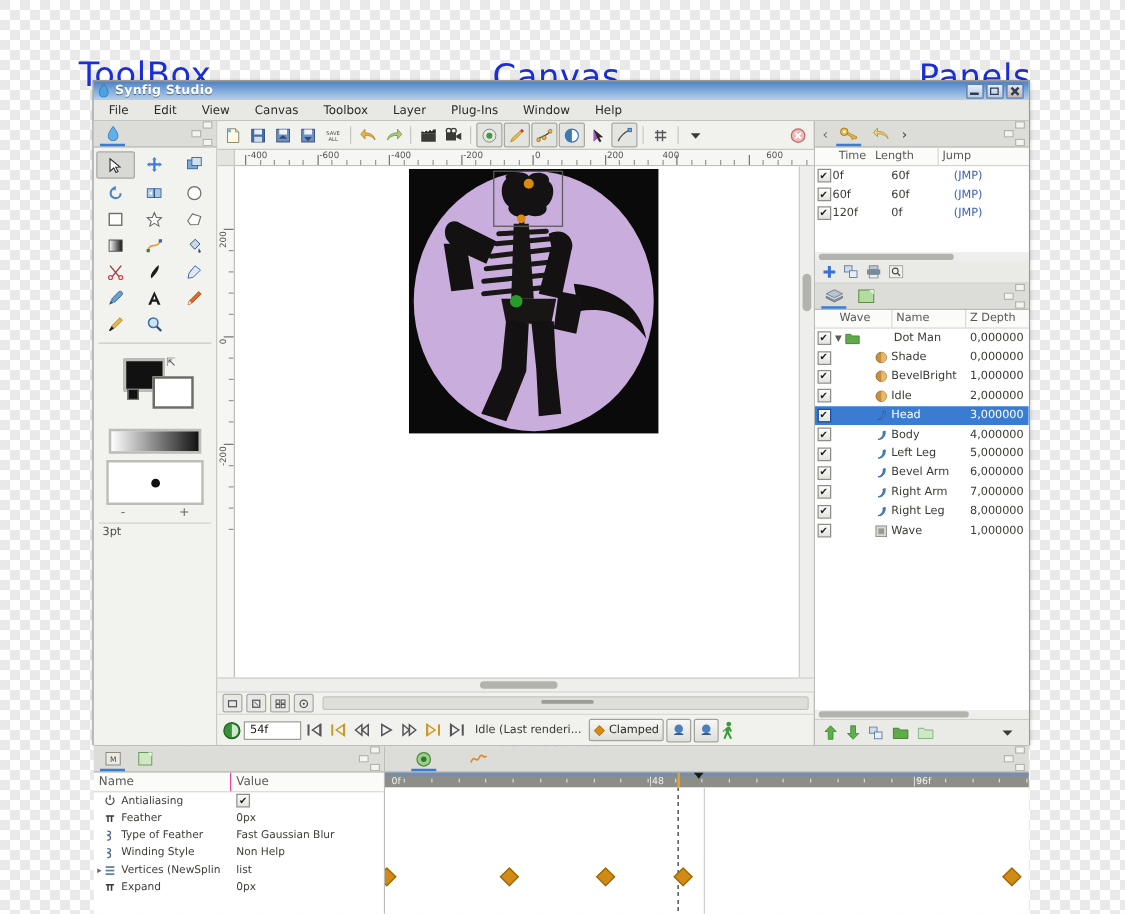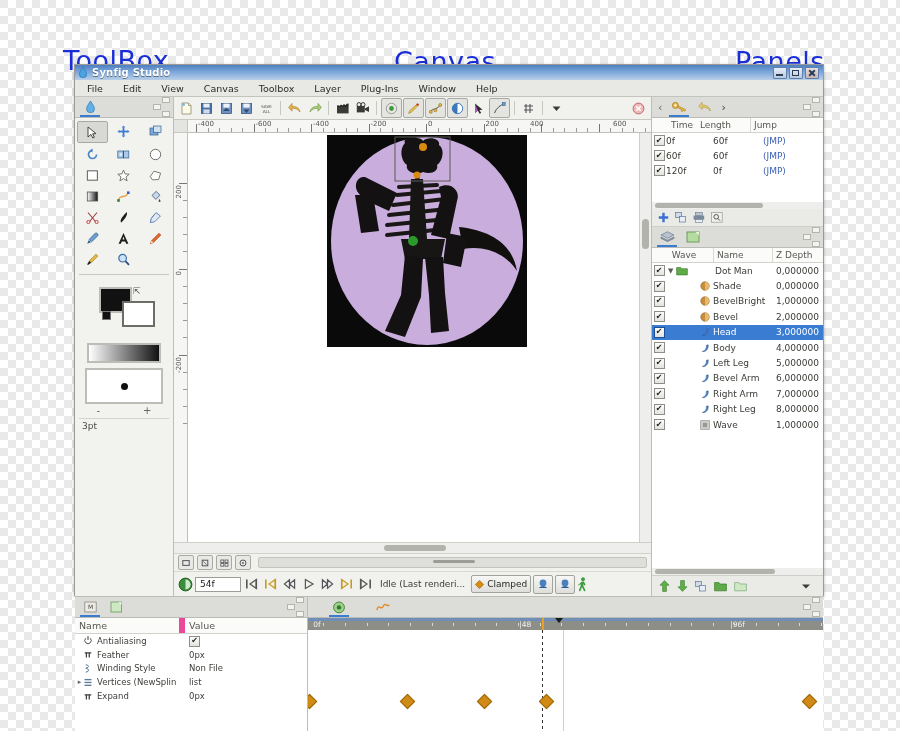--- a/index.html
+++ b/index.html
@@ -893,21 +893,21 @@
           <div class="layrow">
             <div class="c-ck">
               <span class="ck">✔</span>
             </div>
             <div class="c-ico">
               <svg width="10" height="10" viewBox="0 0 11 11">
                 <circle cx="5.5" cy="5.5" r="4.6" fill="#c88f3a" stroke="#8a5f18" stroke-width=".7"></circle>
                 <path d="M5.5 0.9 A4.6 4.6 0 0 1 5.5 10.1Z" fill="#e8b870"></path>
               </svg>
             </div>
-            <div class="c-name">Bevel</div>
+            <div class="c-name">Idle</div>
             <div class="c-z">2,000000</div>
           </div>
           <div class="layrow sel">
             <div class="c-ck">
               <span class="ck">✔</span>
             </div>
             <div class="c-ico">
               <svg width="10" height="10" viewBox="0 0 11 11">
                 <path d="M9 2 C9.6 7 6 10 2.6 9.4 C5.6 8.4 7.6 6 7 2.6Z" fill="#4a86c8" stroke="#27568c" stroke-width=".6"></path>
               </svg>
@@ -1036,21 +1036,21 @@
           <b class="off"></b>
             <b></b>
             <b></b>
             <b class="off"></b>
             <b class="off"></b>
             <b></b>
         </div>
       </div>
       <div class="par-head">
         <div style="flex:1;">Name</div>
-        <div style="width:118px;border-left:6px solid #ec4899;">Value</div>
+        <div style="width:118px;border-left:1px solid #ec4899;">Value</div>
       </div>
       <div class="par-list" id="par-rows">
           <div class="parrow">
             <div class="p-exp"></div>
             <div class="p-ico">
               <svg width="8" height="9" viewBox="0 0 9 10">
                 <path d="M2 2.4 A3.6 3.6 0 1 0 7 2.4" fill="none" stroke="#4a4a46" stroke-width="1.1"></path>
                 <rect x="3.9" y="0" width="1.2" height="4.4" fill="#4a4a46"></rect>
               </svg>
             </div>
@@ -1067,22 +1067,32 @@
             <div class="p-name">Feather</div>
             <div class="p-val">0px</div>
           </div>
           <div class="parrow">
             <div class="p-exp"></div>
             <div class="p-ico">
               <svg width="8" height="9" viewBox="0 0 9 10">
                 <path d="M2 1 C6 1 6 4 2 4.6 C6 5.2 6 9 2 9" fill="none" stroke="#4a6a8a" stroke-width="1.1"></path>
               </svg>
             </div>
+            <div class="p-name">Type of Feather</div>
+            <div class="p-val">Fast Gaussian Blur</div>
+          </div>
+          <div class="parrow">
+            <div class="p-exp"></div>
+            <div class="p-ico">
+              <svg width="8" height="9" viewBox="0 0 9 10">
+                <path d="M2 1 C6 1 6 4 2 4.6 C6 5.2 6 9 2 9" fill="none" stroke="#4a6a8a" stroke-width="1.1"></path>
+              </svg>
+            </div>
             <div class="p-name">Winding Style</div>
-            <div class="p-val">Non File</div>
+            <div class="p-val">Non Help</div>
           </div>
           <div class="parrow">
             <div class="p-exp">▸</div>
             <div class="p-ico">
               <svg width="8" height="9" viewBox="0 0 9 10">
                 <rect x="0.6" y="1" width="7.8" height="1.5" fill="#5a7a9a"></rect>
                 <rect x="0.6" y="4.2" width="7.8" height="1.5" fill="#5a7a9a"></rect>
                 <rect x="0.6" y="7.4" width="7.8" height="1.5" fill="#5a7a9a"></rect>
               </svg>
             </div>

